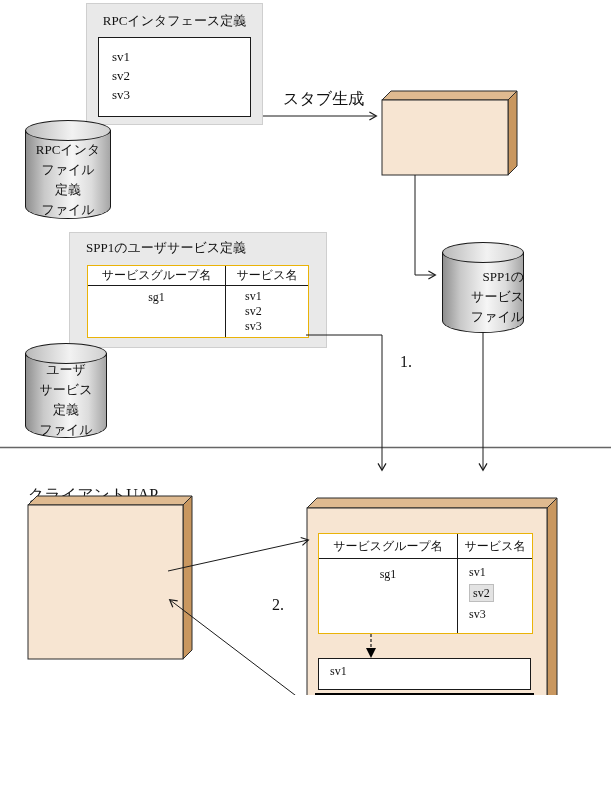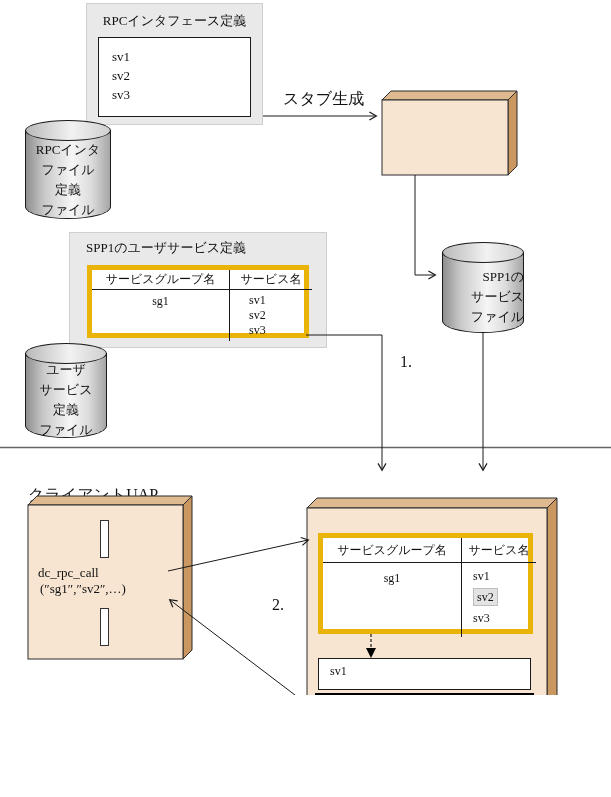--- a/index.html
+++ b/index.html
@@ -29,21 +29,21 @@
     background:linear-gradient(90deg,#b9b9b9,#f2f2f2 55%,#cfcfcf);
     border:1px solid #1a1a1a; box-sizing:border-box; border-radius:50%; }
   .cyl-text { position:absolute; left:0; right:0; text-align:center;
     font-size:13px; line-height:20px; white-space:nowrap; }
 
   
   .label { position:absolute; font-size:16px; white-space:nowrap; }
   .flexcenter { display:flex; align-items:center; justify-content:center; }
 
   
-  .tbl { position:absolute; background:#ffffff; border:5px solid #eab308; box-sizing:border-box; display:grid; }
+  .tbl { position:absolute; background:#ffffff; border:1px solid #eab308; box-sizing:border-box; display:grid; }
   .tbl .cell { box-sizing:border-box; font-size:12px; }
   .tbl .hdr { text-align:center; border-bottom:1px solid #1a1a1a; white-space:nowrap; }
   .tbl .c1 { border-right:1px solid #1a1a1a; }
 
   
   .usd-tbl { grid-template-columns:138px 82px; }
   .usd-tbl .hdr { height:20px; line-height:19px; }
   .usd-tbl .body { height:51px; }
   .usd-tbl .g { text-align:center; padding-top:4px; }
   .usd-tbl .svc { padding:3px 0 0 19px; line-height:15px; }
@@ -139,26 +139,20 @@
   <div class="label" style="left:283px; top:89px;">スタブ生成</div>
   <div class="label" style="left:400px; top:353px;">1.</div>
   <div class="label" style="left:272px; top:596px;">2.</div>
 
   <div class="label" style="left:28px; top:485px;">クライアントUAP</div>
   <svg class="abs" style="left:27px; top:495px;" width="167" height="166">
     <polygon points="10,1 165,1 156,10 1,10" fill="#dfba90" stroke="#2b2b2b" stroke-width="1"></polygon>
     <polygon points="165,1 165,155 156,164 156,10" fill="#c9975f" stroke="#2b2b2b" stroke-width="1"></polygon>
     <rect x="1" y="10" width="155" height="154" fill="#f7e5d2" stroke="#2b2b2b" stroke-width="1"></rect>
   </svg>
-  <div class="abs" style="left:28px; top:505px; width:155px; height:154px;">
-    <div class="slot" style="left:72px; top:15px; height:38px;"></div>
-    <div class="slot" style="left:72px; top:103px; height:38px;"></div>
-    <div class="code" style="left:10px; top:60px;">dc_rpc_call</div>
-    <div class="code" style="left:12px; top:76px;">(″sg1″,″sv2″,…)</div>
-  </div>
 
   <svg class="abs" style="left:306px; top:497px;" width="253" height="291">
     <polygon points="11,1 251,1 241,11 1,11" fill="#dfba90" stroke="#2b2b2b" stroke-width="1"></polygon>
     <polygon points="251,1 251,279 241,289 241,11" fill="#c9975f" stroke="#2b2b2b" stroke-width="1"></polygon>
     <rect x="1" y="11" width="240" height="278" fill="#f7e5d2" stroke="#2b2b2b" stroke-width="1"></rect>
   </svg>
   <div class="abs" style="left:307px; top:508px; width:240px; height:278px;">
     <div class="tbl srv-tbl" style="left:11px; top:25px; width:215px; height:101px;">
       <div class="cell hdr c1">サービスグループ名</div>
       <div class="cell hdr">サービス名</div>

